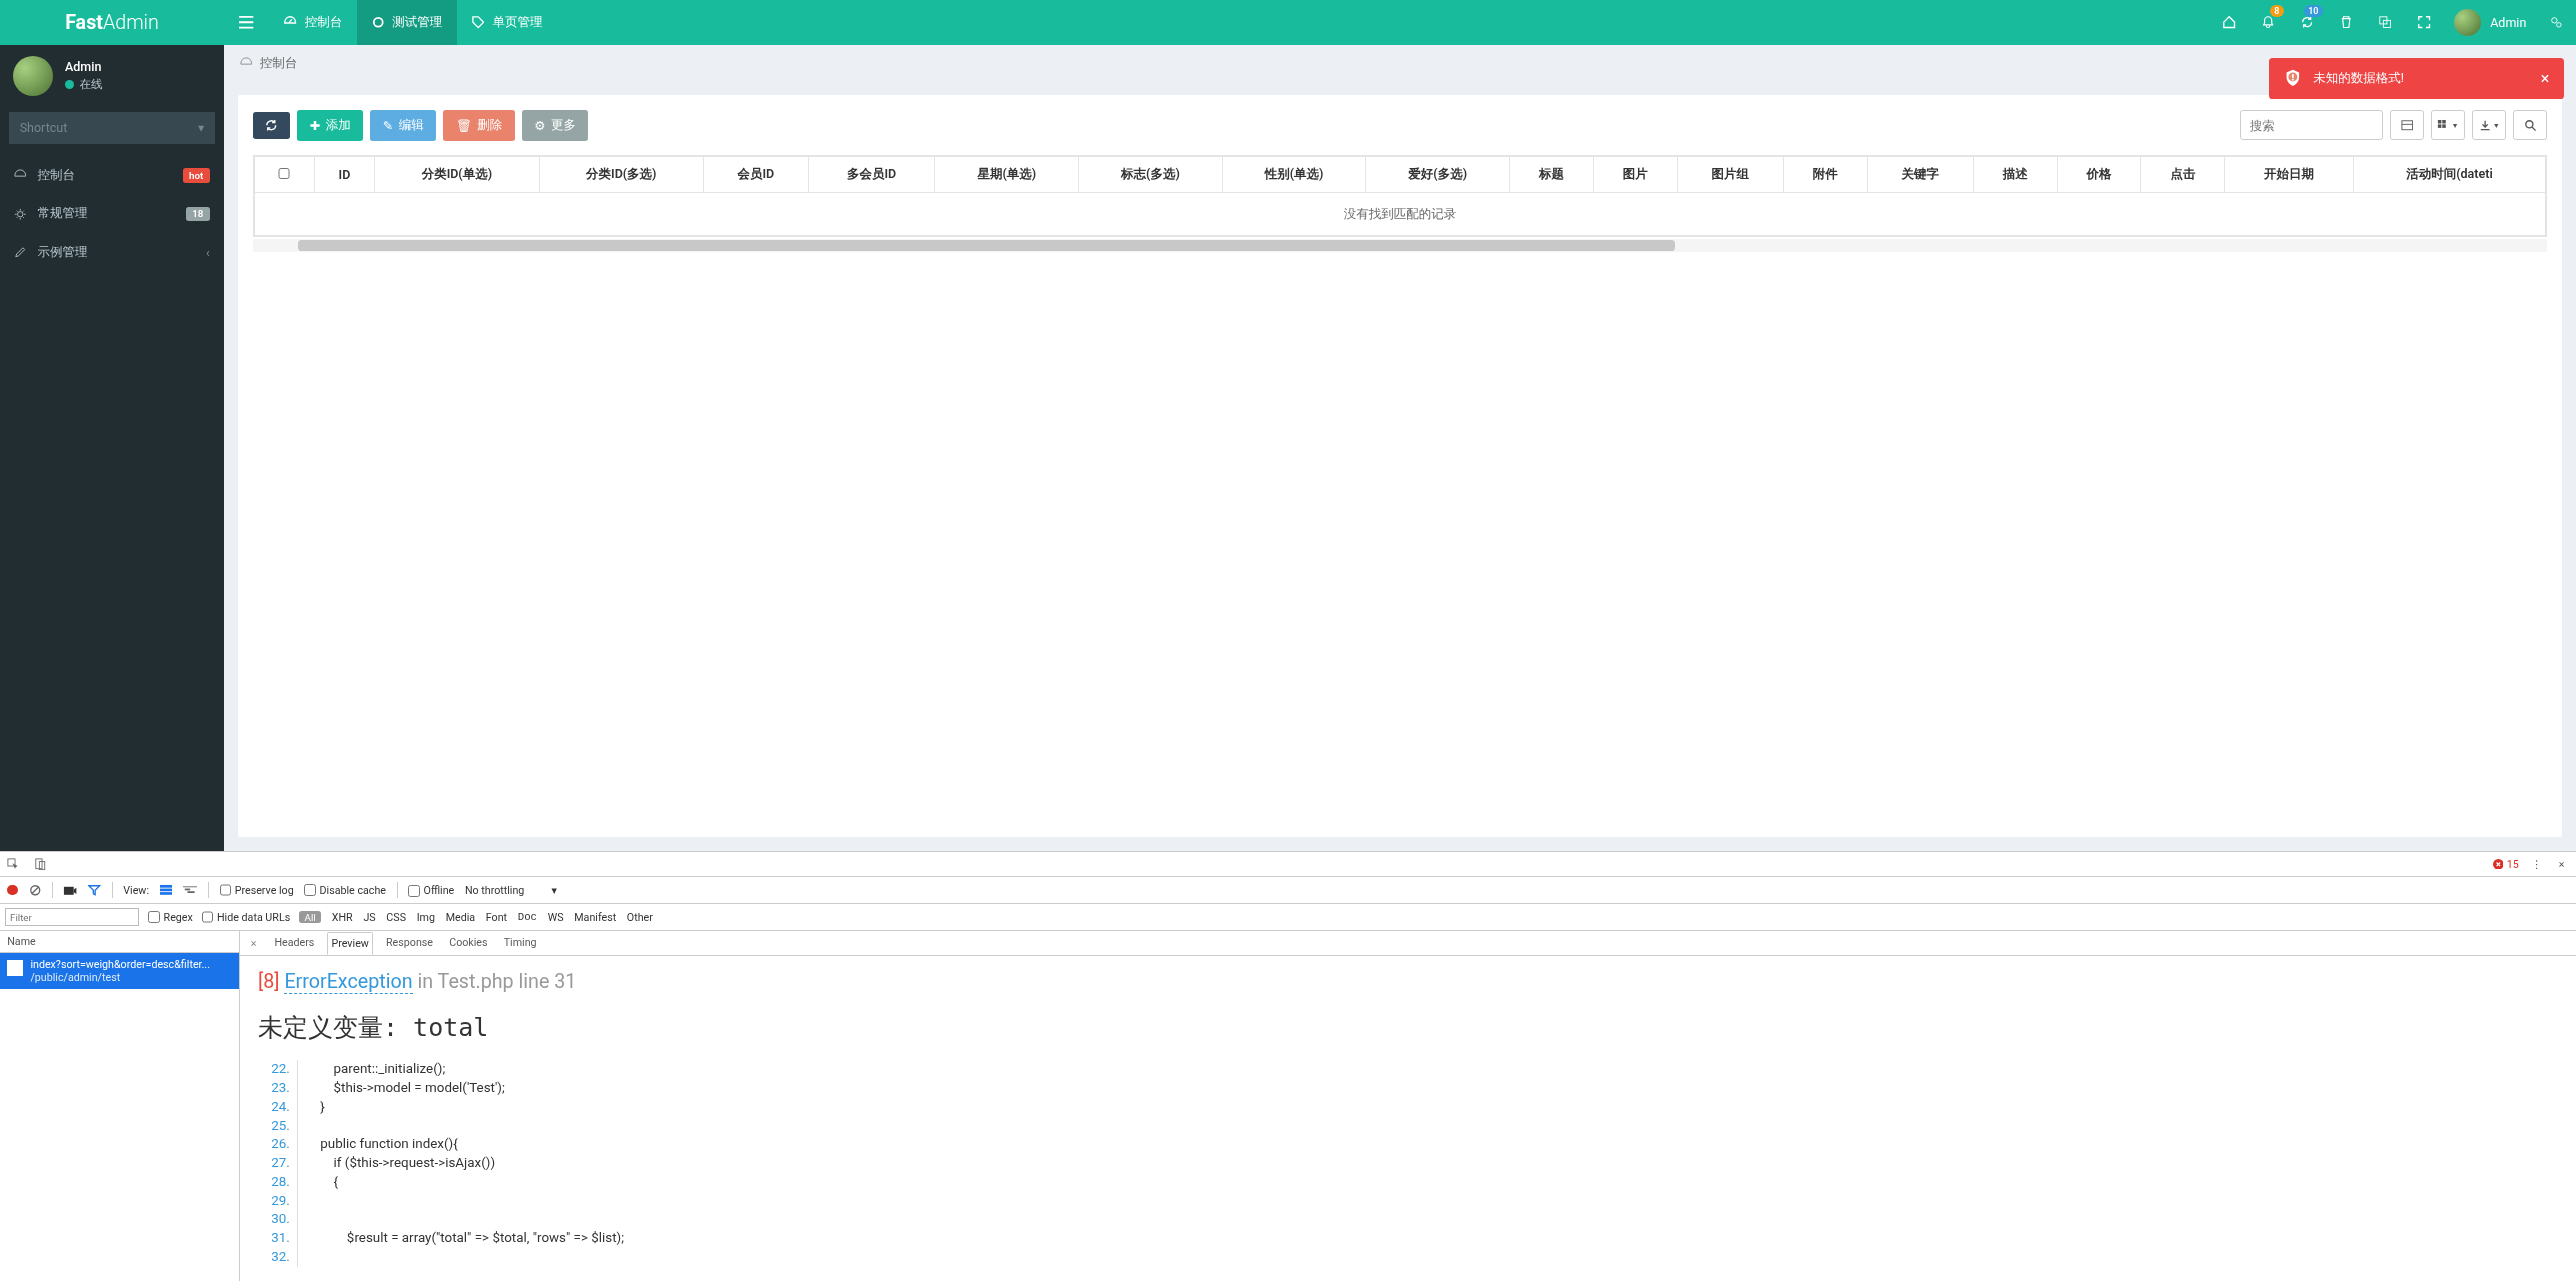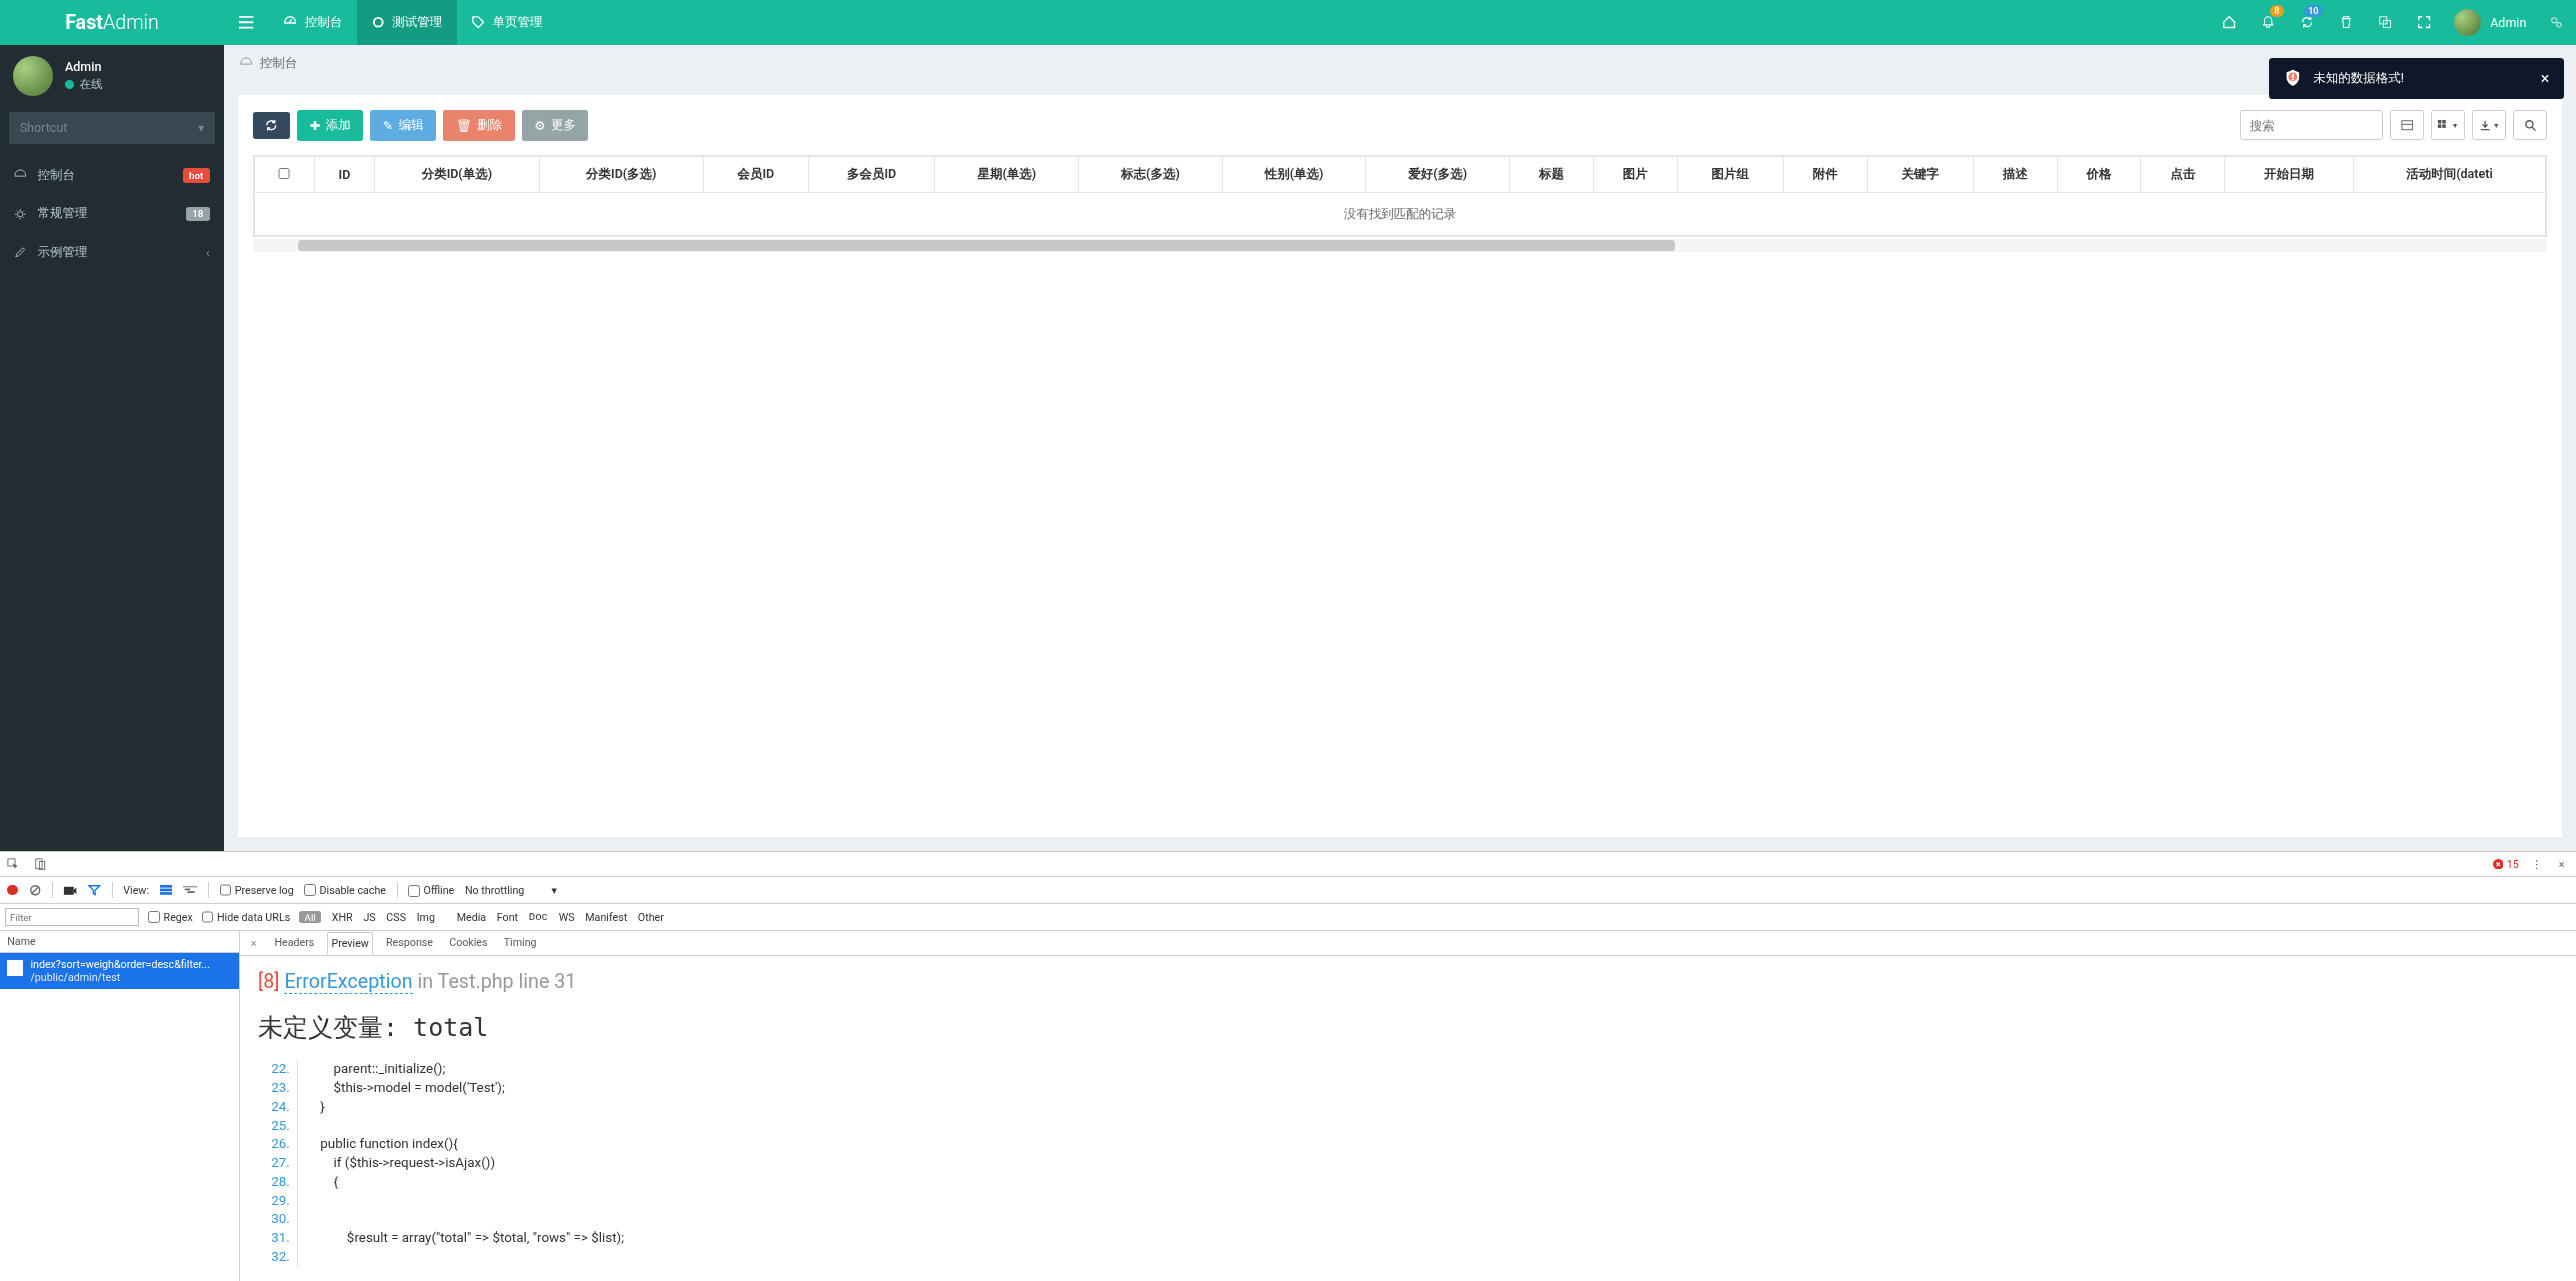--- a/index.html
+++ b/index.html
@@ -34,21 +34,21 @@
 .shortcut{margin:5.4px 9px 12.5px;background:#374850;border-radius:0;height:32px;display:flex;align-items:center;padding:0 10.7px;color:#748690;cursor:pointer;justify-content:space-between}
 .side-menu{list-style:none}
 .side-item{display:flex;align-items:center;gap:10.7px;padding:10.7px 14.3px;cursor:pointer;color:#b8c7ce;position:relative}
 .side-badge{margin-left:auto;background:#e74c3c;color:#fff;font-size:9.8px;padding:1.8px 6.3px;border-radius:2.7px;font-weight:600}
 .side-badge.gray{background:#95a5a6}
 .side-chevron{margin-left:auto;opacity:.6}
 
 
 .content{flex:1;display:flex;flex-direction:column;min-width:0;position:relative}
 .breadcrumb{height:36px;display:flex;align-items:center;padding:0 16px;color:#666;gap:7.2px}
-.alert{position:absolute;right:12.5px;top:12.5px;width:295px;background:#0f172a;color:#fff;padding:10.7px 14.3px;border-radius:3.6px;display:flex;align-items:center;gap:10.7px;z-index:5}
+.alert{position:absolute;right:12.5px;top:12.5px;width:295px;background:#ef4444;color:#fff;padding:10.7px 14.3px;border-radius:3.6px;display:flex;align-items:center;gap:10.7px;z-index:5}
 .alert-close{margin-left:auto;cursor:pointer;font-size:16px}
 .panel{margin:14.3px;background:#fff;border-radius:1.8px;padding:14.3px;flex:1;display:flex;flex-direction:column;min-height:0}
 .toolbar-row{display:flex;gap:7.2px;align-items:center;margin-bottom:14.3px}
 .btn{border:none;padding:7.2px 12.5px;border-radius:2.7px;font-size:12.5px;display:inline-flex;align-items:center;gap:5.4px;cursor:pointer;color:#fff}
 .btn-default{background:#34495e}
 .btn-success{background:#18bc9c}
 .btn-info{background:#5dade2}
 .btn-danger{background:#e9836c}
 .btn-gray{background:#95a5a6}
 .toolbar-right{margin-left:auto;display:flex;gap:7.2px}
@@ -440,21 +440,21 @@
       <label style="display:flex;gap:3.6px;align-items:center">
           <input type="checkbox" style="">
           <span>Hide data URLs</span>
         </label>
       <span id="type-filters" style="display: flex; gap: 10.7px; align-items: center;">
           <span class="pill" style="cursor: pointer;">All</span>
           <span style="cursor: pointer;">XHR</span>
           <span style="cursor: pointer;">JS</span>
           <span style="cursor: pointer;">CSS</span>
           <span style="cursor: pointer;">Img</span>
-          <span style="cursor: pointer; margin-left: 11px;">Media</span>
+          <span style="cursor: pointer;">Media</span>
           <span style="cursor: pointer;">Font</span>
           <span style="cursor: pointer; font-family: Liberation Mono, monospace;">Doc</span>
           <span style="cursor: pointer;">WS</span>
           <span style="cursor: pointer;">Manifest</span>
           <span style="cursor: pointer;">Other</span>
         </span>
     </div>
     <div class="dt-body">
       <div class="dt-left">
         <div class="dt-name-hdr">Name</div>

